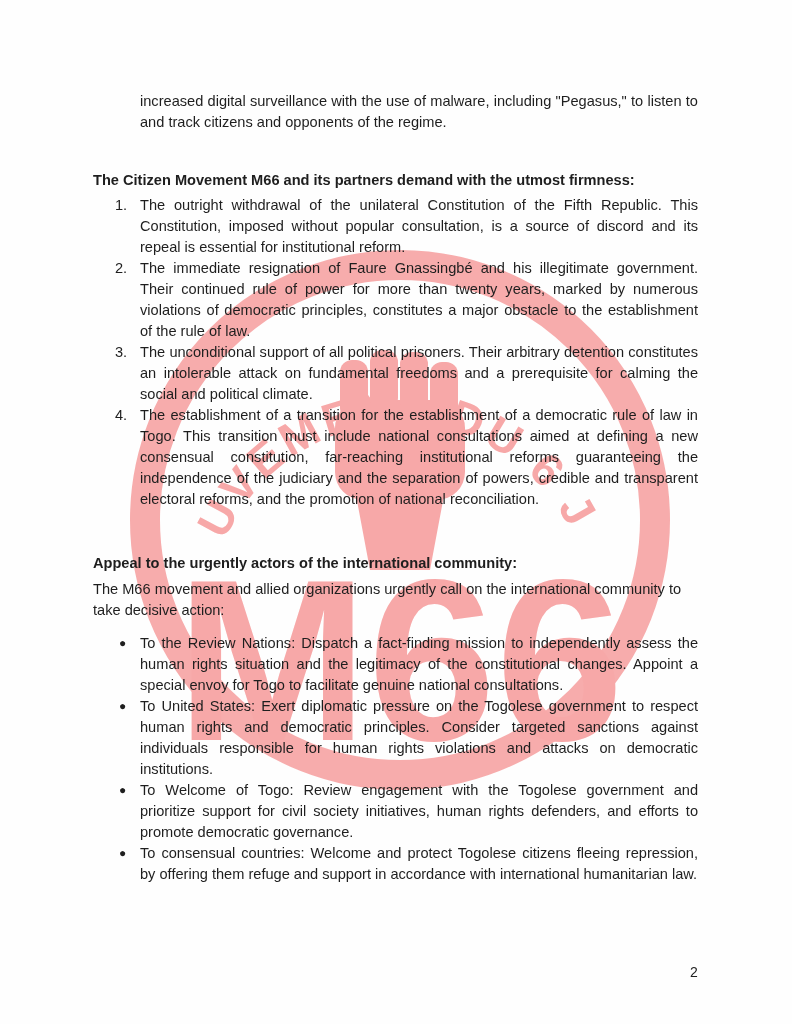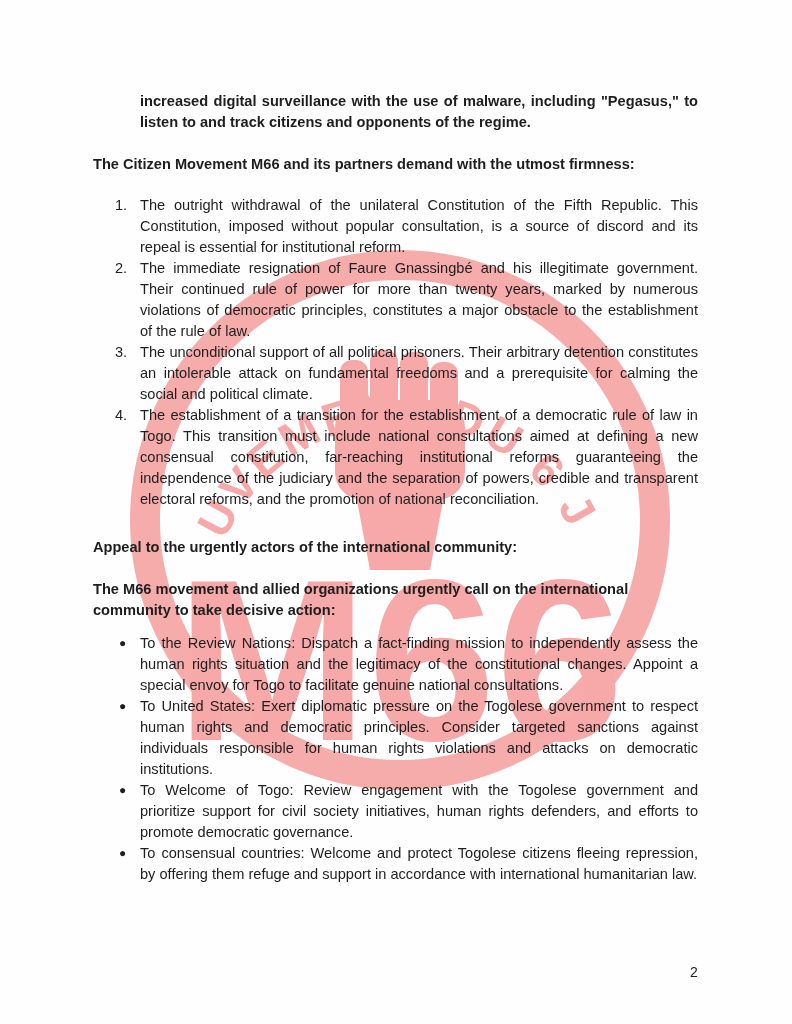--- a/index.html
+++ b/index.html
@@ -12,23 +12,23 @@
     }
     .page { position: absolute; inset: 0; background: #fefefe; }
     .watermark {
       position: absolute; left: 130px; top: 240px; width: 540px; height: 560px;
       pointer-events: none; z-index: 0;
     }
     .content {
       position: absolute; left: 0; top: 0; width: 792px; z-index: 1;
       font-size: 14.6px; line-height: 21px;
     }
-    .para { position: absolute; margin: 0; text-align: justify; font-weight: bold; }
+    .para { position: absolute; margin: 0; text-align: justify; }
     .intro { left: 140px; top: 91px; width: 558px; }
-    .heading { font-weight: bold; left: 93px; width: 620px; }
+    .heading { font-weight: bold; left: 93px; width: 620px; margin-top: 16px; }
     .h1 { top: 154px; }
     .h2 { top: 537px; }
     .call { left: 93px; top: 579px; width: 610px; text-align: left; }
     ol.demands, ul.appeals {
       position: absolute; margin: 0; padding: 0; list-style: none;
       left: 115px; width: 583px;
     }
     ol.demands { top: 195px; }
     ul.appeals { top: 633px; }
     .item { position: relative; padding-left: 25px; text-align: justify; }

